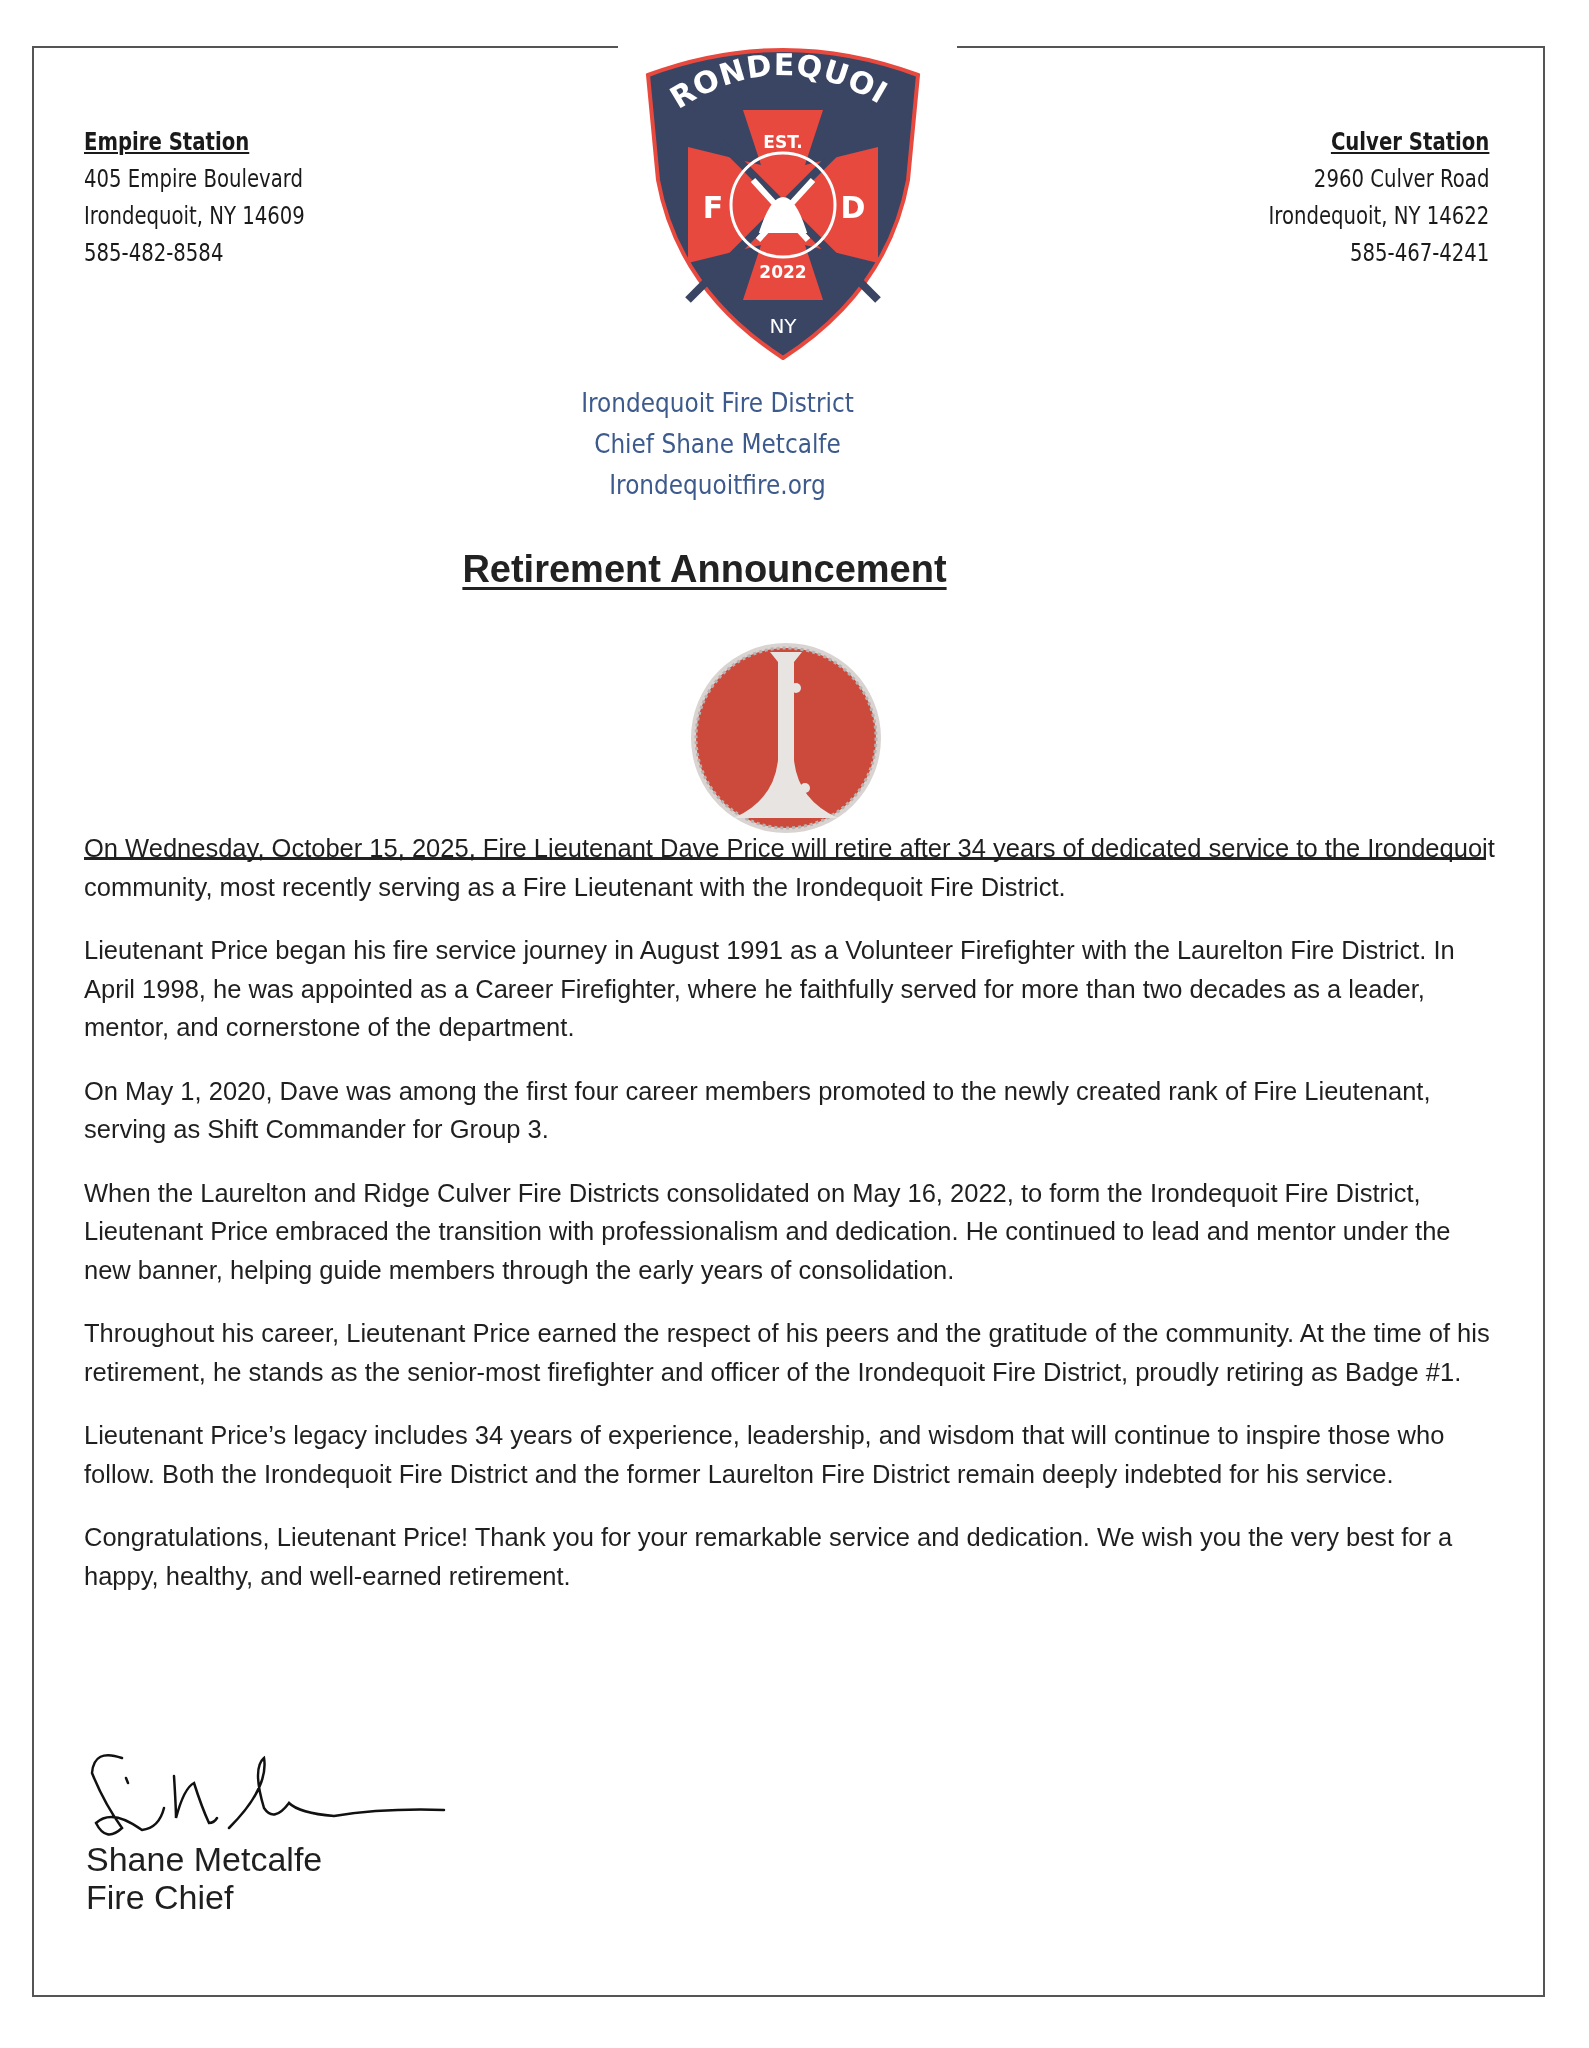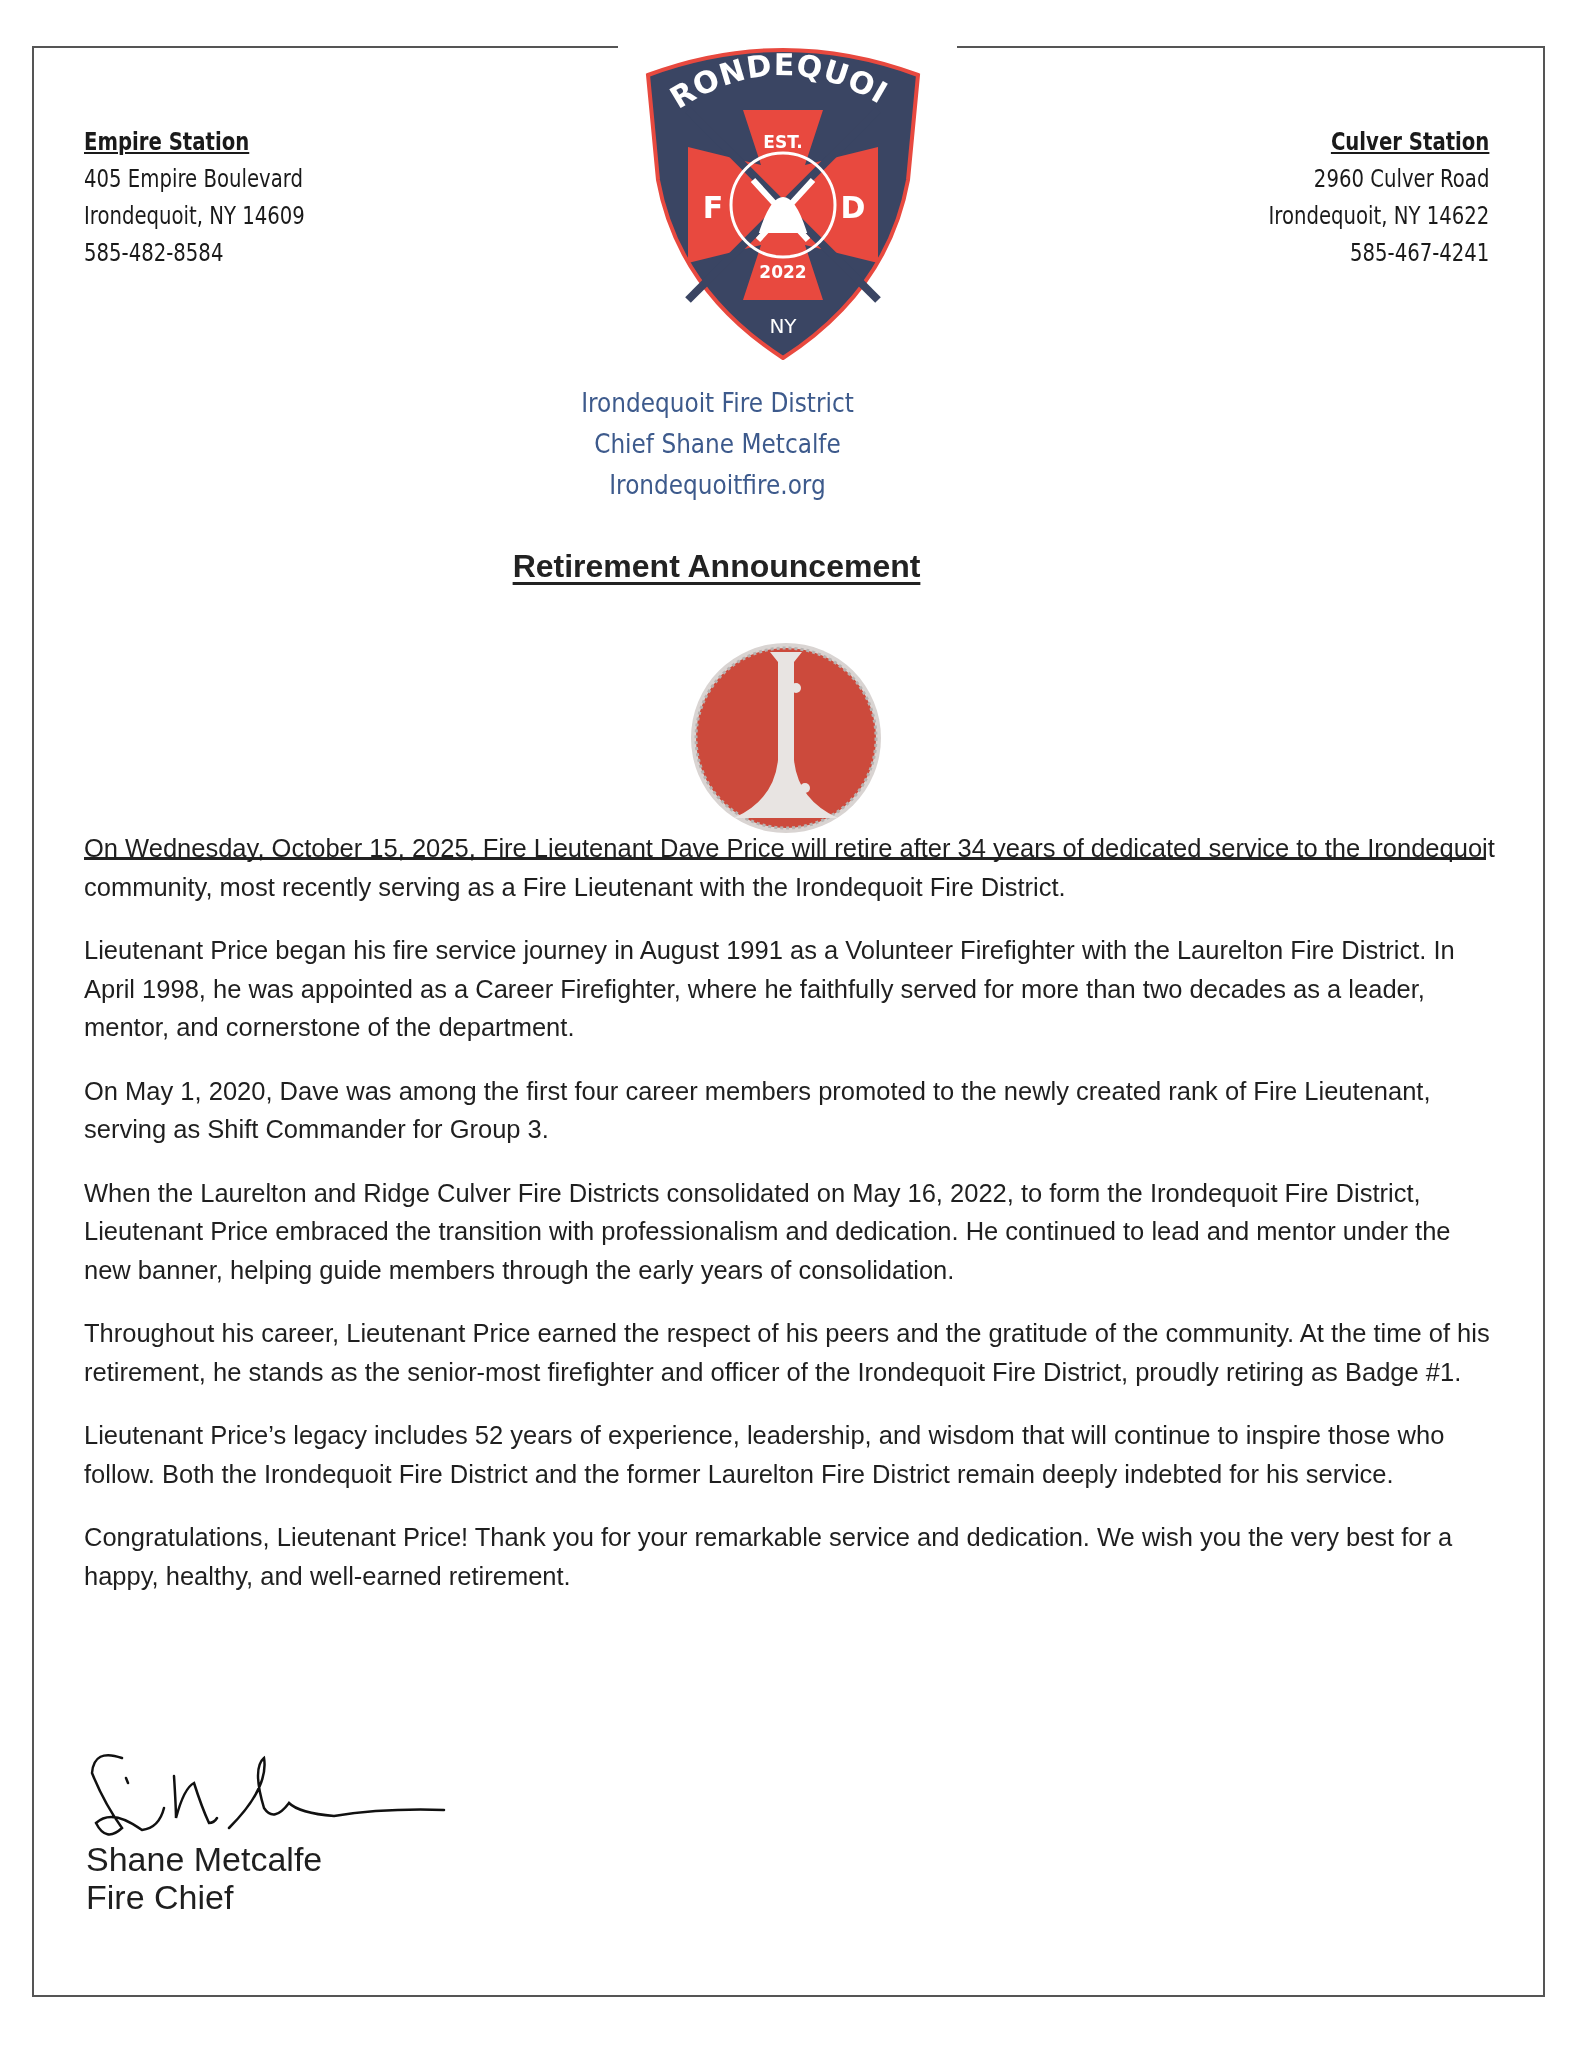--- a/index.html
+++ b/index.html
@@ -17,22 +17,22 @@
   .station.right { right: 100px; text-align: right; transform-origin: right top; }
   .station .name { font-weight: bold; text-decoration: underline; }
 
   .logo { position: absolute; left: 638px; top: 30px; width: 290px; height: 330px; }
 
   .district { position: absolute; left: 0; width: 1435px; top: 382px; text-align: center;
               font-family: "DejaVu Sans", sans-serif; font-size: 27px; line-height: 41px;
               color: #3d5a8c; }
   .district div { display: block; transform: scaleX(0.86); }
 
-  .title { position: absolute; left: 12px; width: 1409px; top: 548px; text-align: center;
-           font-size: 32px; font-weight: bold; color: #222; }
+  .title { position: absolute; left: 0; width: 1409px; top: 548px; text-align: center;
+           font-size: 38px; font-weight: bold; color: #222; }
   .title span { text-decoration: underline; text-underline-offset: 5px; }
 
   .badge { position: absolute; left: 688px; top: 640px; width: 196px; height: 196px; }
 
   .rule { position: absolute; left: 84px; top: 857px; width: 1402px; border-top: 3px solid #222; }
 
   .body { position: absolute; left: 84px; top: 829px; width: 1420px;
           font-family: "Liberation Sans", sans-serif; font-size: 25.5px; line-height: 38.5px; color: #1f1f1f; }
   .body p { margin: 0 0 25px 0; }
 
@@ -103,21 +103,21 @@
 </svg>
 
 <div class="rule"></div>
 
 <div class="body">
   <p>On Wednesday, October 15, 2025, Fire Lieutenant Dave Price will retire after 34 years of dedicated service to the Irondequoit community, most recently serving as a Fire Lieutenant with the Irondequoit Fire District.</p>
   <p>Lieutenant Price began his fire service journey in August 1991 as a Volunteer Firefighter with the Laurelton Fire District. In April 1998, he was appointed as a Career Firefighter, where he faithfully served for more than two decades as a leader, mentor, and cornerstone of the department.</p>
   <p>On May 1, 2020, Dave was among the first four career members promoted to the newly created rank of Fire Lieutenant, serving as Shift Commander for Group 3.</p>
   <p>When the Laurelton and Ridge Culver Fire Districts consolidated on May 16, 2022, to form the Irondequoit Fire District, Lieutenant Price embraced the transition with professionalism and dedication. He continued to lead and mentor under the new banner, helping guide members through the early years of consolidation.</p>
   <p>Throughout his career, Lieutenant Price earned the respect of his peers and the gratitude of the community. At the time of his retirement, he stands as the senior-most firefighter and officer of the Irondequoit Fire District, proudly retiring as Badge #1.</p>
-  <p>Lieutenant Price’s legacy includes 52 years of experience, leadership, and wisdom that will continue to inspire those who follow. Both the Irondequoit Fire District and the former Laurelton Fire District remain deeply indebted for his service.</p>
+  <p>Lieutenant Price’s legacy includes 34 years of experience, leadership, and wisdom that will continue to inspire those who follow. Both the Irondequoit Fire District and the former Laurelton Fire District remain deeply indebted for his service.</p>
   <p>Congratulations, Lieutenant Price! Thank you for your remarkable service and dedication. We wish you the very best for a happy, healthy, and well-earned retirement.</p>
 </div>
 
 <svg class="sig" viewBox="0 0 400 100">
   <path d="M 38 10 Q 10 0 8 25 Q 20 55 38 80 Q 22 95 12 75 Q 28 60 58 82 Q 75 80 80 60 M 42 30 L 44 35 M 90 28 Q 92 60 92 70 Q 100 40 110 35 Q 118 60 125 75 Q 130 75 133 70 M 145 80 Q 185 40 180 10 Q 168 20 180 60 Q 190 75 205 55 Q 215 65 250 68 Q 300 60 360 62" fill="none" stroke="#111" stroke-width="2.5" stroke-linecap="round"></path>
 </svg>
 
 <div class="signer">
   <div>Shane Metcalfe</div>
   <div>Fire Chief</div>

